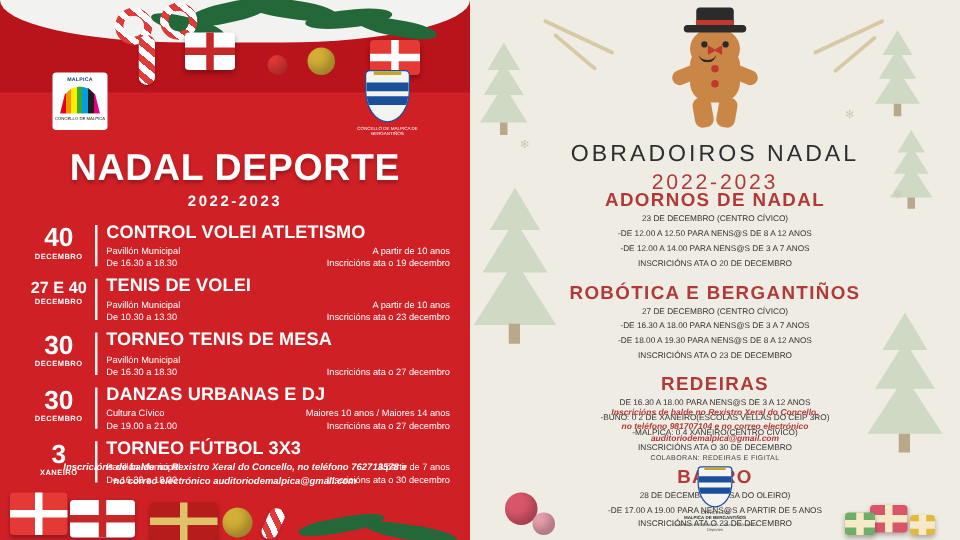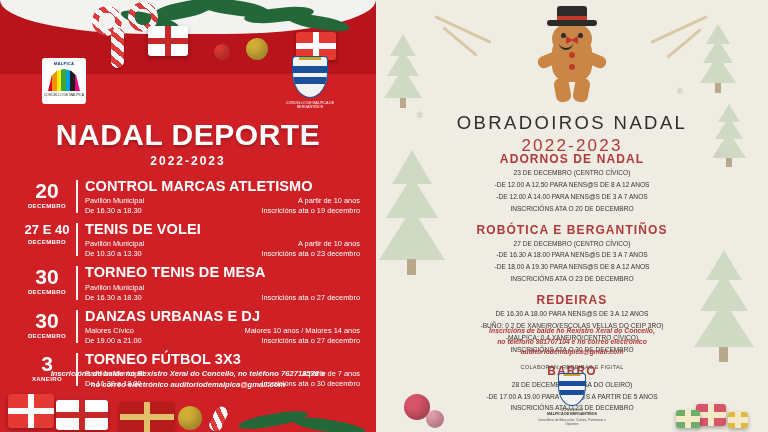--- a/index.html
+++ b/index.html
@@ -137,21 +137,21 @@
   .gm-btn{position:absolute;width:6px;height:6px;background:#c0392b;border-radius:50%;left:40px;}
   .gm-tie{position:absolute;left:37px;top:28px;width:12px;height:8px;background:#c0392b;
      clip-path:polygon(0 0,50% 45%,100% 0,100% 100%,50% 60%,0 100%);}
 
   .rp-title{position:absolute;left:0;right:0;top:112px;text-align:center;}
   .rp-title .t1{font-size:18.5px;letter-spacing:2.4px;color:#2e2e2e;font-weight:normal;}
   .rp-title .t2{font-size:17px;letter-spacing:2.2px;color:#b03a3a;margin-top:2px;}
 
   .rp-sections{position:absolute;left:48px;right:48px;top:152px;text-align:center;color:#2e2e2e;}
   .sec{margin-bottom:9px;}
-  .sec .sh{font-size:12px;font-weight:bold;color:#b03a3a;letter-spacing:1.1px;}
+  .sec .sh{font-size:15px;font-weight:bold;color:#b03a3a;letter-spacing:1.1px;}
   .sec .sl{font-size:6.6px;line-height:1.5;margin-top:2px;color:#333333;}
 
   .rp-footer{
     position:absolute;left:52px;right:52px;bottom:74px;text-align:center;
     color:#b03a3a;font-size:6.8px;font-style:italic;font-weight:bold;line-height:1.55;
   }
   .rp-collab{
     position:absolute;left:0;right:0;bottom:62px;text-align:center;
     color:#444;font-size:5.6px;letter-spacing:.3px;
   }
@@ -215,26 +215,26 @@
       <div class="crest-txt">CONCELLO DE MALPICA DE BERGANTIÑOS</div>
     </div>
 
     <div class="lp-title">NADAL DEPORTE</div>
     <div class="lp-sub">2022-2023</div>
 
     <div class="events">
 
       <div class="evt">
         <div class="datebox">
-          <div class="dnum">20</div>
+          <div class="dnum">40</div>
           <div class="dmon">DECEMBRO</div>
         </div>
         <div class="sep"></div>
         <div class="body">
-          <div class="ename">CONTROL MARCAS ATLETISMO</div>
+          <div class="ename">CONTROL VOLEI ATLETISMO</div>
           <div class="erow">
             <span class="eplace">Pavillón Municipal</span>
             <span class="eage">A partir de 10 anos</span>
           </div>
           <div class="line2">
             <span class="ehours">De 16.30 a 18.30</span>
             <span class="einscr">Inscricións ata o 19 decembro</span>
           </div>
         </div>
       </div>
@@ -279,21 +279,21 @@
 
       <div class="evt">
         <div class="datebox">
           <div class="dnum">30</div>
           <div class="dmon">DECEMBRO</div>
         </div>
         <div class="sep"></div>
         <div class="body">
           <div class="ename">DANZAS URBANAS E DJ</div>
           <div class="erow">
-            <span class="eplace">Maiores Cívico</span>
+            <span class="eplace">Cultura Cívico</span>
             <span class="eage">Maiores 10 anos / Maiores 14 anos</span>
           </div>
           <div class="line2">
             <span class="ehours">De 19.00 a 21.00</span>
             <span class="einscr">Inscricións ata o 27 decembro</span>
           </div>
         </div>
       </div>
 
       <div class="evt">

